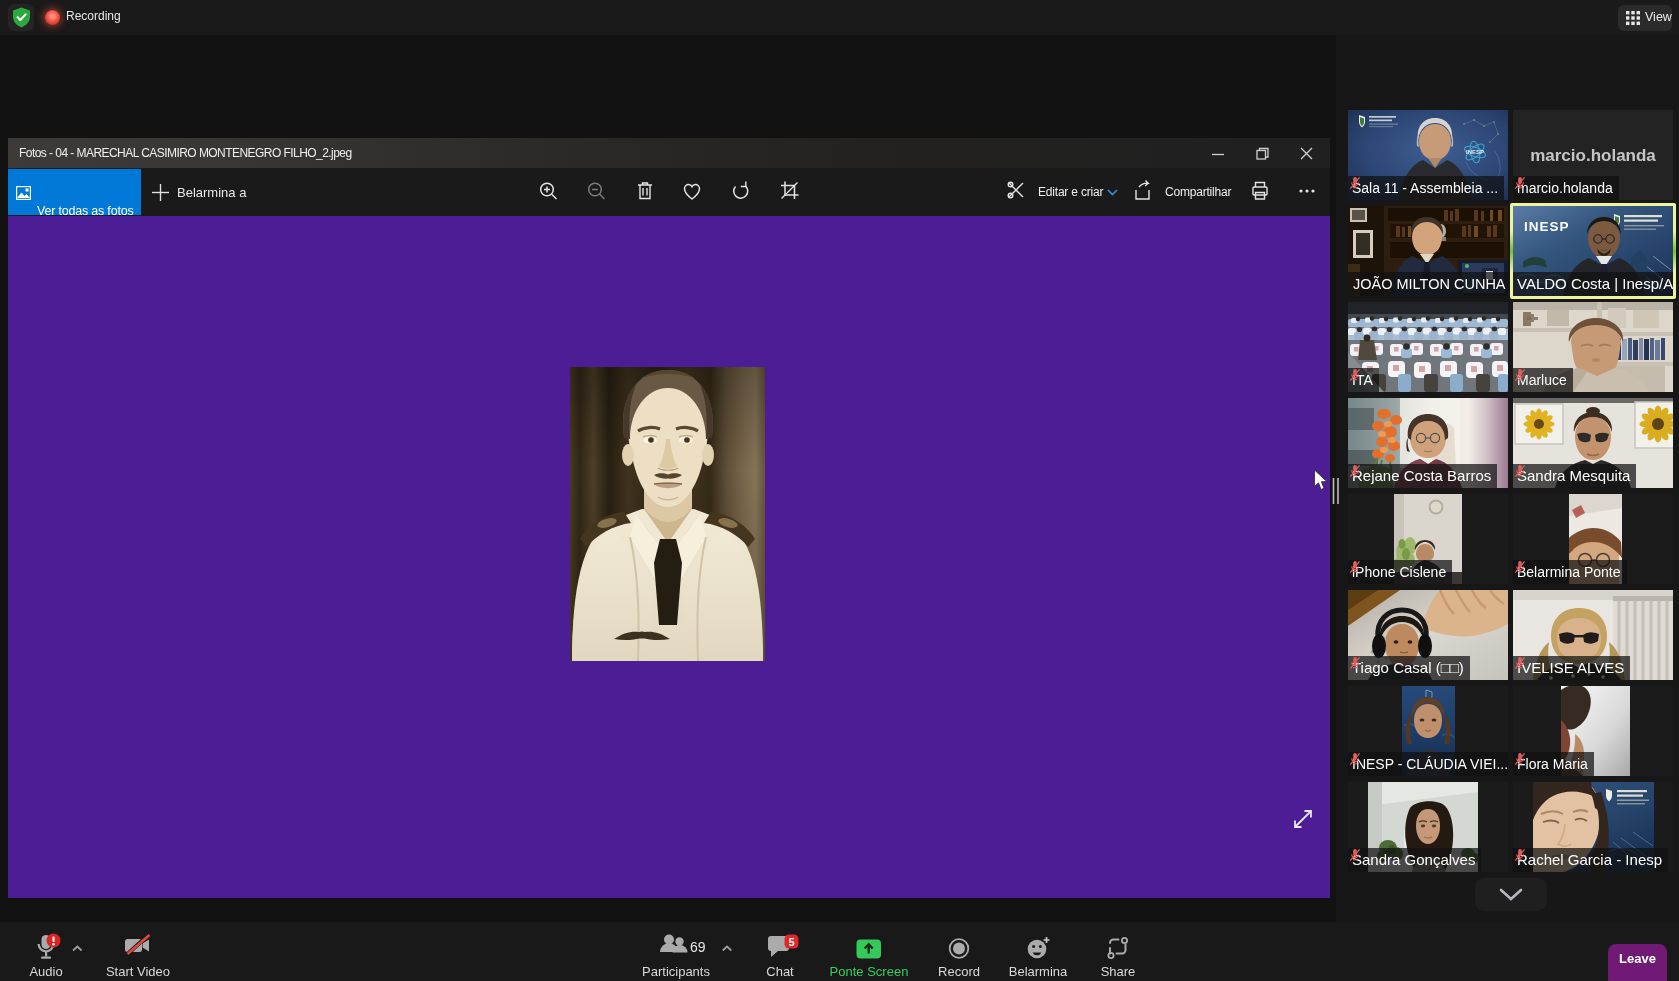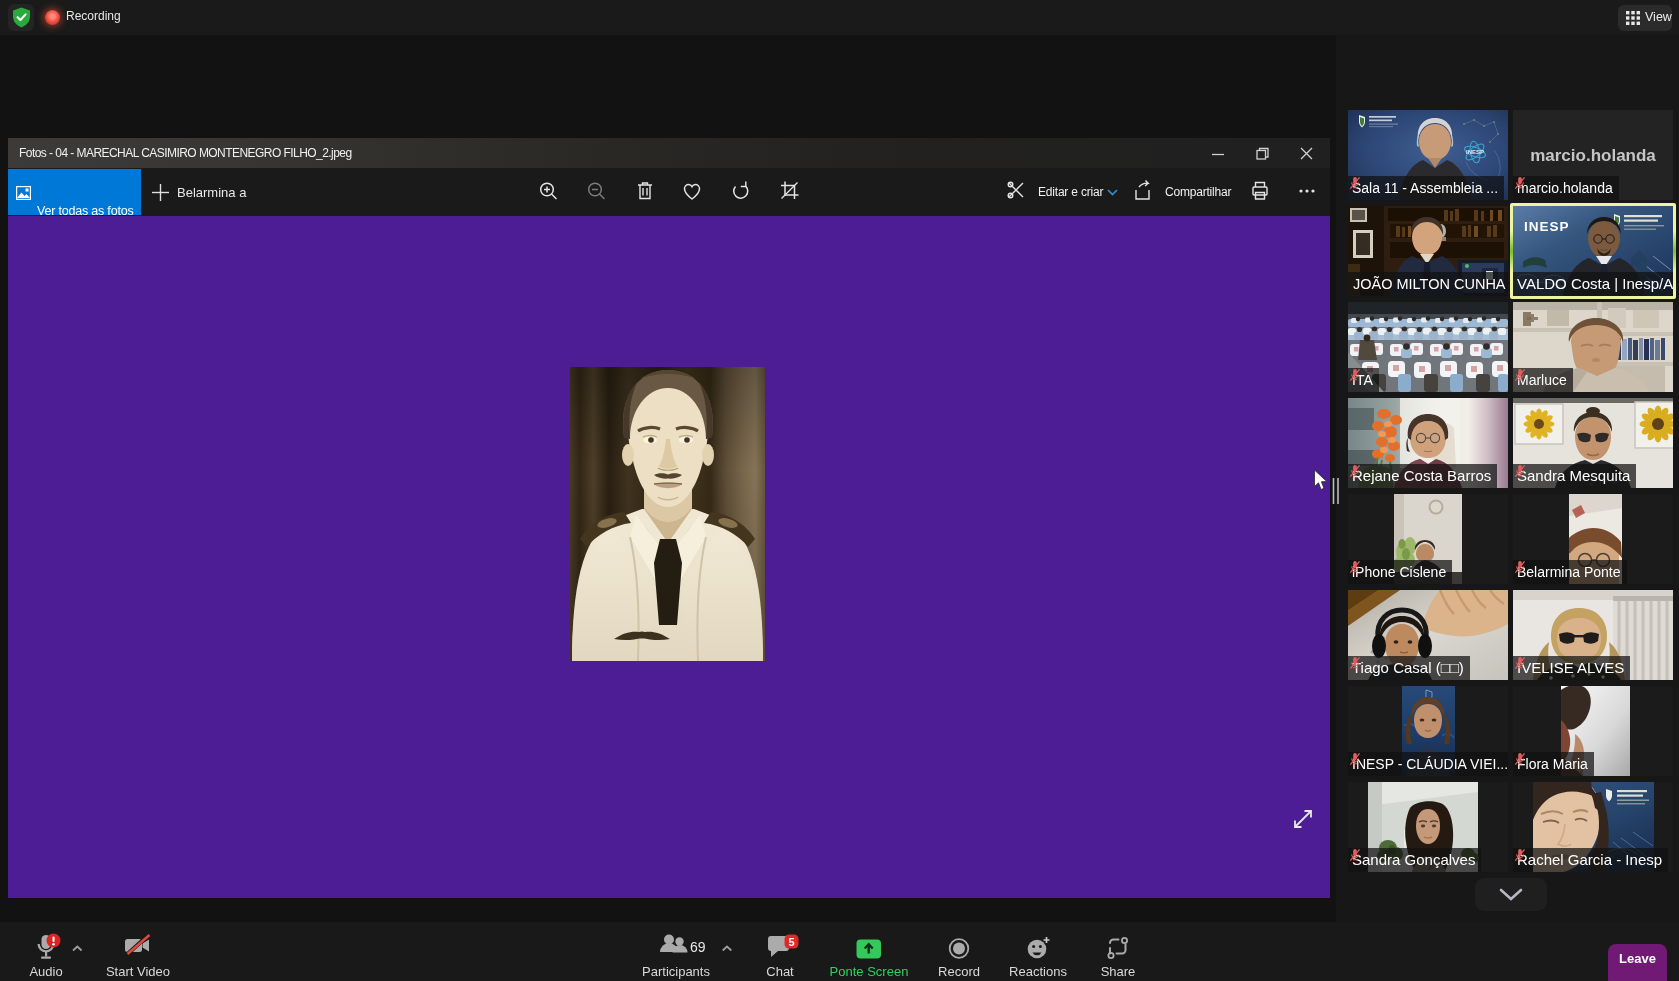--- a/index.html
+++ b/index.html
@@ -1182,16 +1182,16 @@
       </g>
       <circle cx="1124.5" cy="18.5" r="2.6" stroke="#ababab" stroke-width="1.8" fill="none"></circle>
       <circle cx="1111" cy="33.5" r="2.6" stroke="#ababab" stroke-width="1.8" fill="none"></circle>
     </svg>
     <div class="blabel" style="left:46px">Audio</div>
     <div class="blabel" style="left:138px">Start Video</div>
     <div class="blabel" style="left:676px">Participants</div>
     <div class="blabel" style="left:780px">Chat</div>
     <div class="blabel" style="left:869px;color:#2ed15f">Ponte Screen</div>
     <div class="blabel" style="left:959px">Record</div>
-    <div class="blabel" style="left:1038px">Reactions</div>
+    <div class="blabel" style="left:1038px">Belarmina</div>
     <div class="blabel" style="left:1118px">Share</div>
     <div class="abs" id="leave">Leave</div>
   </div>
 
 </body></html>

